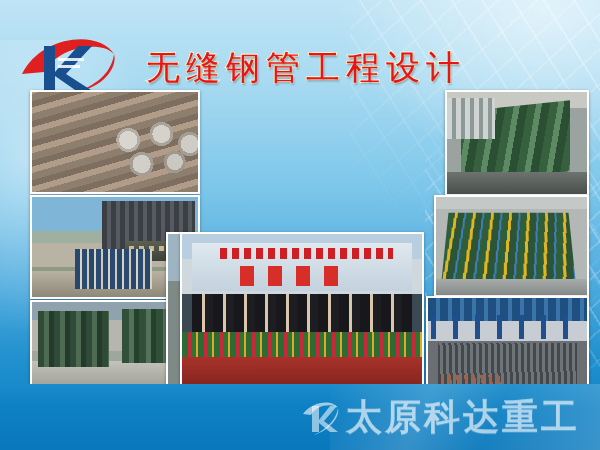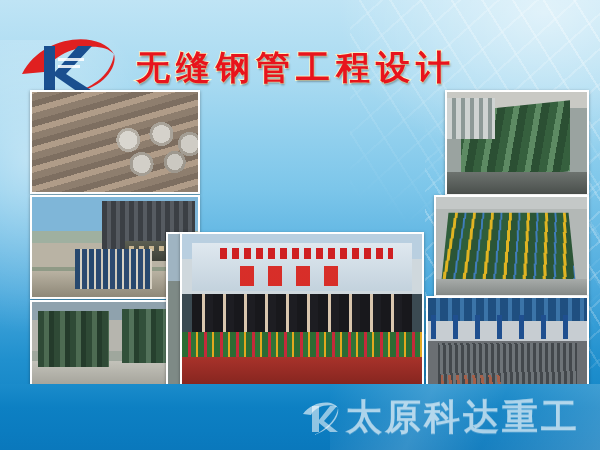--- a/index.html
+++ b/index.html
@@ -62,26 +62,26 @@
     justify-content:center;
   }
   .wm-mark{
     width:40px;height:40px;position:relative;flex:none;
   }
 
   
   .logo{position:absolute;left:14px;top:28px;width:108px;height:72px;}
   .title{
     position:absolute;left:136px;top:44px;width:340px;height:46px;
-    font-size:34px;font-weight:bold;letter-spacing:6px;
+    font-size:34px;font-weight:normal;letter-spacing:6px;
     color:#e8141c;
     -webkit-text-stroke:1.6px #fff8c8;
     paint-order:stroke fill;
     text-shadow:1px 2px 2px rgba(0,0,0,.28);
-    line-height:46px;text-align:left;white-space:nowrap;
+    line-height:46px;text-align:center;white-space:nowrap;
   }
 
   
   .ph{
     position:absolute;border:2px solid #ffffff;
     box-shadow:0 1px 3px rgba(0,0,0,.35);
     overflow:hidden;background:#6a7a84;
   }
   .ph .img{position:absolute;inset:0;}
 

